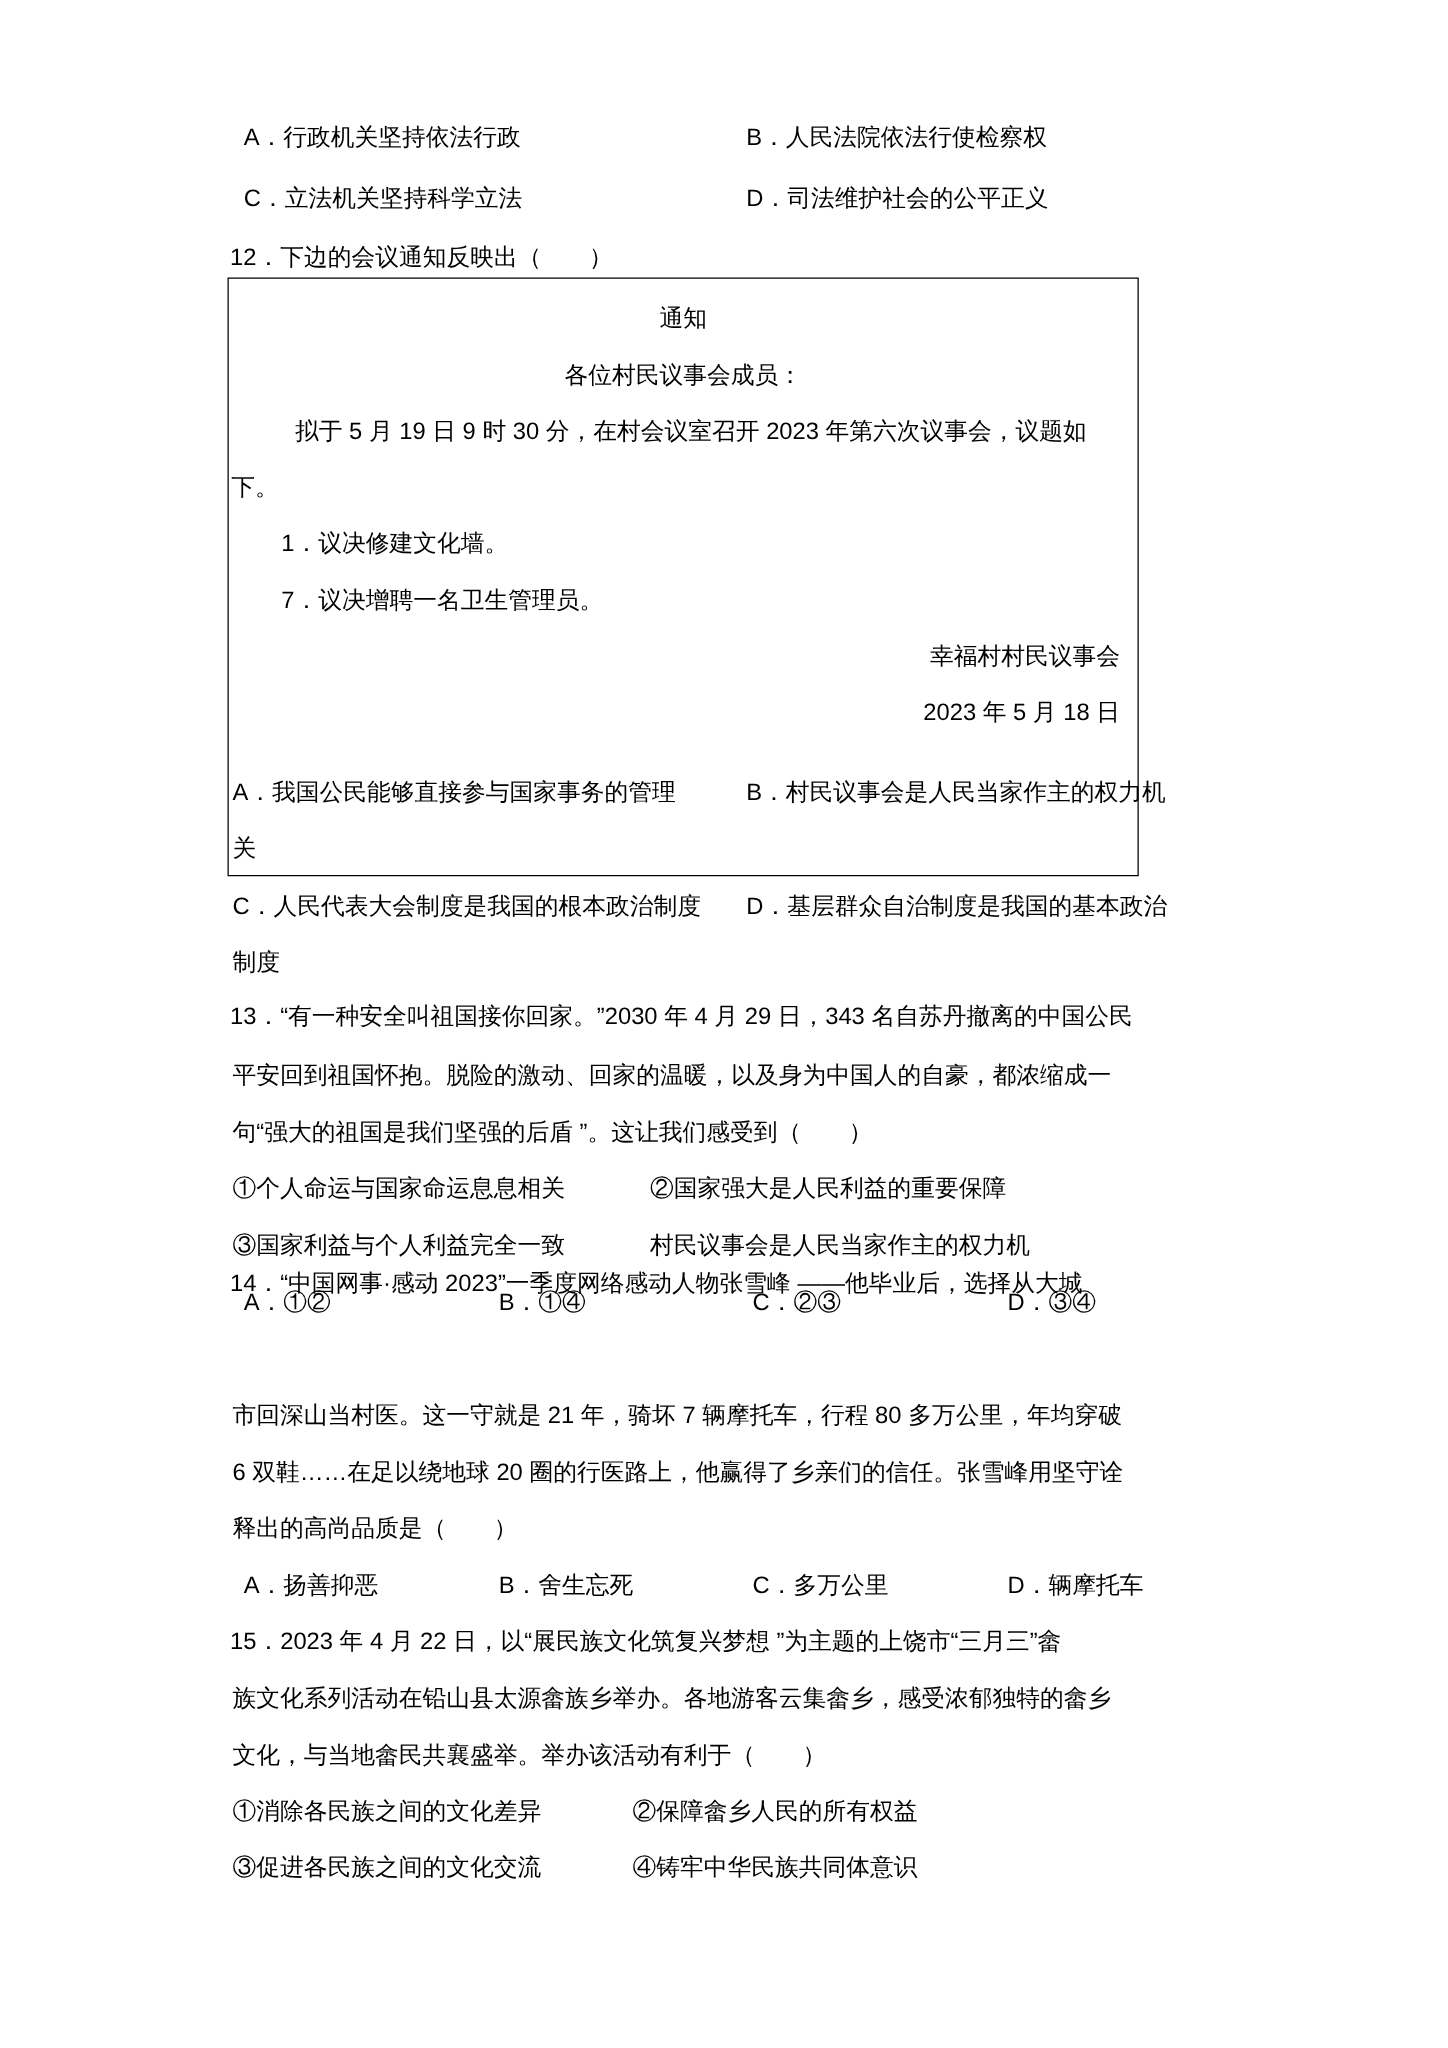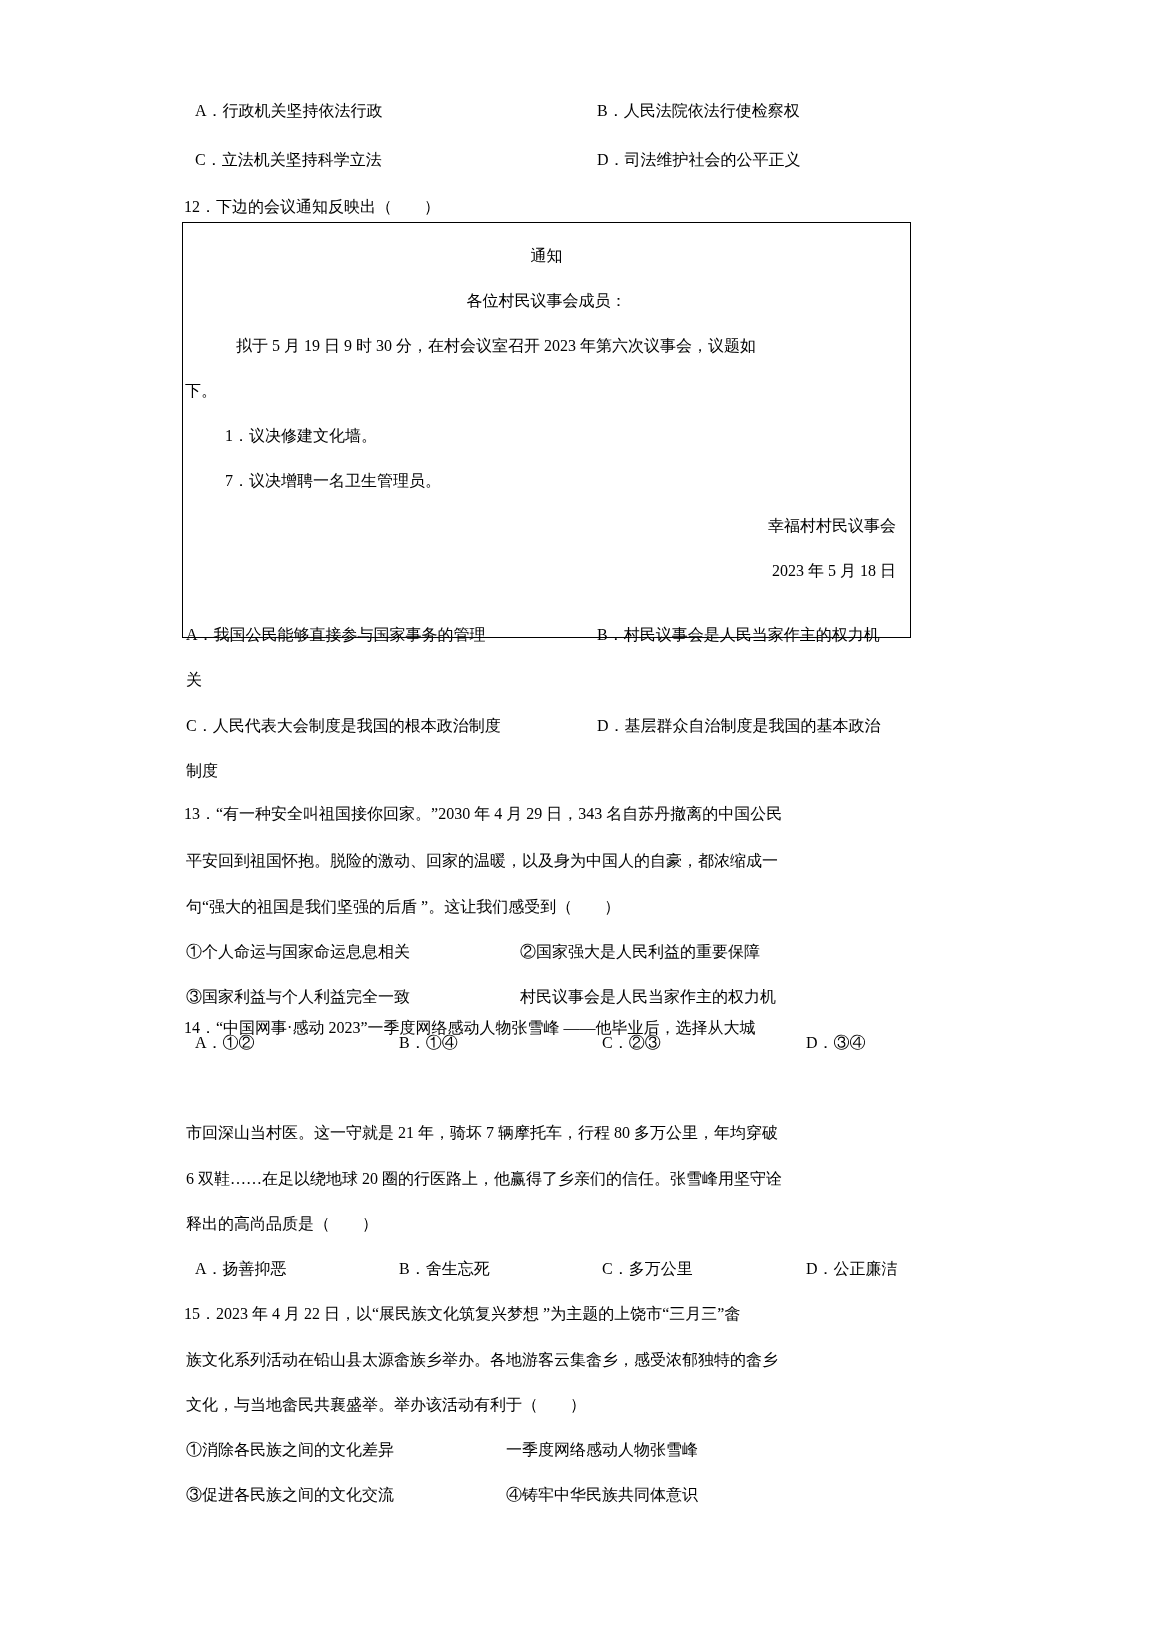--- a/index.html
+++ b/index.html
@@ -1,31 +1,31 @@
 <!DOCTYPE html>
 <html><head>
 <meta charset="utf-8">
 <style>
   html,body{margin:0;padding:0;background:#888;}
   .page{
     position:relative;
     width:1158px;height:1638px;
     margin:0 auto;
     background:#ffffff;
-    font-family:Liberation Serif, serif;
-    font-size:16px;
+    font-family:Liberation Sans, sans-serif;
+    font-size:19px;
     line-height:22px;
     color:#000000;
     overflow:hidden;
   }
   .ln{position:absolute;white-space:pre;}
   .notice-box{
     position:absolute;
     left:182px;top:222px;
-    width:729px;height:416px;
+    width:729px;height:479px;
     border:1px solid #000000;
     box-sizing:border-box;
   }
   .notice-box .ln{position:absolute;}
   .center-ln{position:absolute;left:0;right:0;text-align:center;white-space:pre;}
   .right-ln{position:absolute;text-align:center;white-space:pre;}
 </style>
 </head>
 <body>
 
@@ -68,23 +68,23 @@
   <div class="ln" style="left:602px;top:1032px">C．②③</div>
   <div class="ln" style="left:806px;top:1032px">D．③④</div>
 
   <div class="ln" style="left:184px;top:1017px">14．“中国网事·感动 2023”一季度网络感动人物张雪峰 ——他毕业后，选择从大城</div>
   <div class="ln" style="left:186px;top:1122px">市回深山当村医。这一守就是 21 年，骑坏 7 辆摩托车，行程 80 多万公里，年均穿破</div>
   <div class="ln" style="left:186px;top:1168px">6 双鞋……在足以绕地球 20 圈的行医路上，他赢得了乡亲们的信任。张雪峰用坚守诠</div>
   <div class="ln" style="left:186px;top:1213px">释出的高尚品质是（　　）</div>
   <div class="ln" style="left:195px;top:1258px">A．扬善抑恶</div>
   <div class="ln" style="left:399px;top:1258px">B．舍生忘死</div>
   <div class="ln" style="left:602px;top:1258px">C．多万公里</div>
-  <div class="ln" style="left:806px;top:1258px">D．公正廉洁</div>
+  <div class="ln" style="left:806px;top:1258px">D．辆摩托车</div>
 
   <div class="ln" style="left:184px;top:1303px">15．2023 年 4 月 22 日，以“展民族文化筑复兴梦想 ”为主题的上饶市“三月三”畲</div>
   <div class="ln" style="left:186px;top:1394px">文化，与当地畲民共襄盛举。举办该活动有利于（　　）</div>
   <div class="ln" style="left:186px;top:1349px">族文化系列活动在铅山县太源畲族乡举办。各地游客云集畲乡，感受浓郁独特的畲乡</div>
   <div class="ln" style="left:186px;top:1439px">①消除各民族之间的文化差异</div>
-  <div class="ln" style="left:506px;top:1439px">一季度网络感动人物张雪峰</div>
+  <div class="ln" style="left:506px;top:1439px">②保障畲乡人民的所有权益</div>
   <div class="ln" style="left:186px;top:1484px">③促进各民族之间的文化交流</div>
   <div class="ln" style="left:506px;top:1484px">④铸牢中华民族共同体意识</div>
 
 </div>
 
 </body></html>

